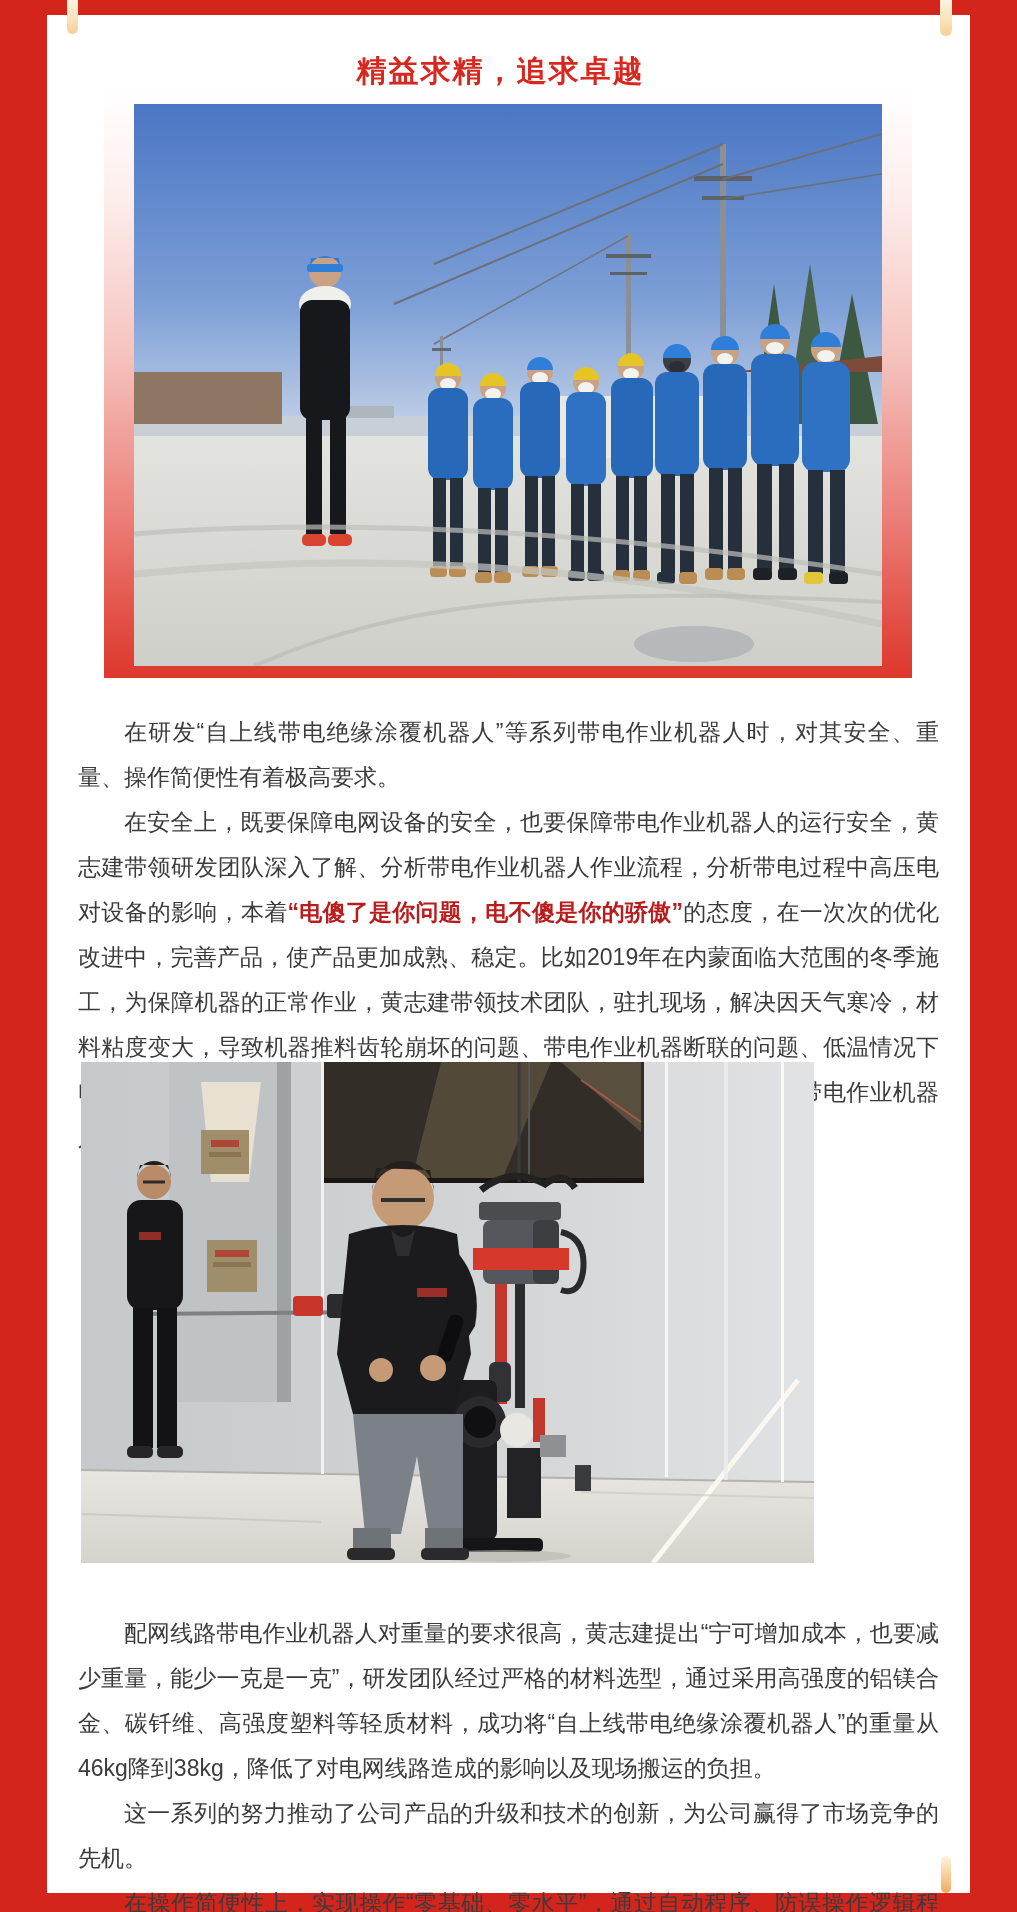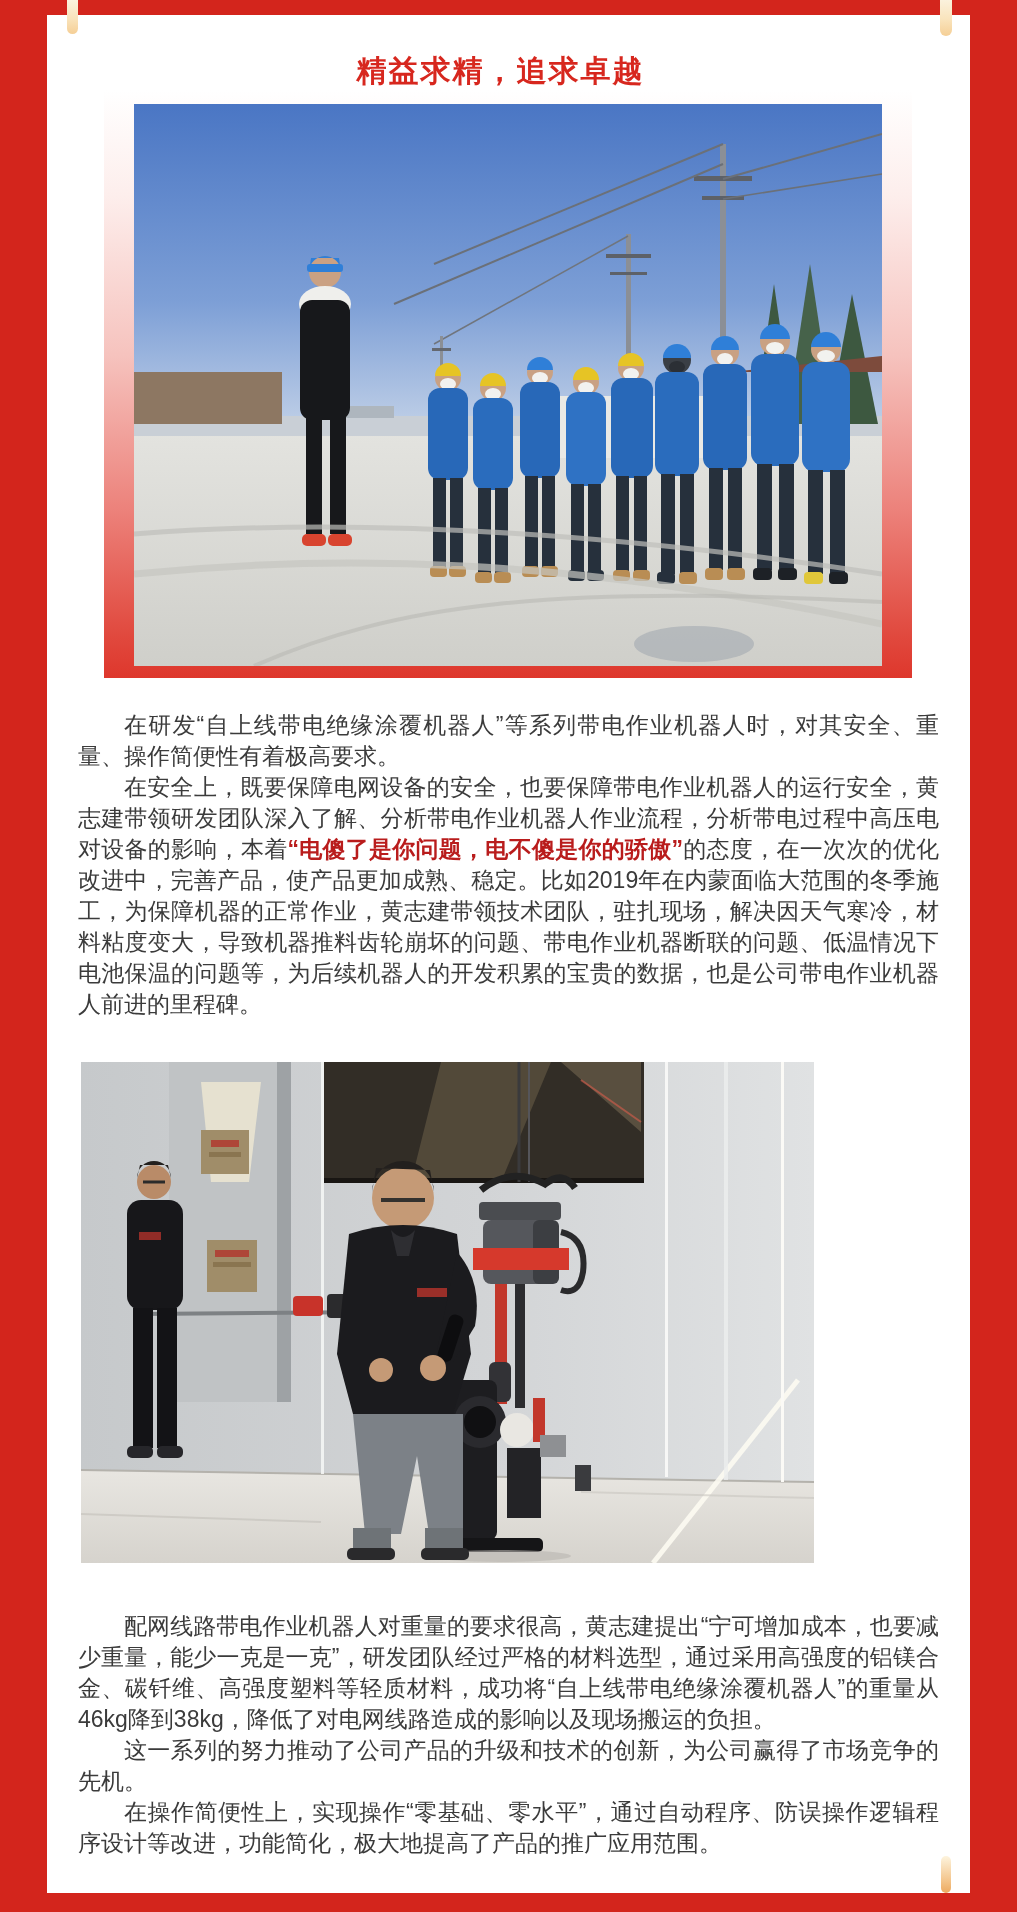--- a/index.html
+++ b/index.html
@@ -16,21 +16,21 @@
   .title{position:absolute;top:36px;left:0;right:16px;margin:0;text-align:center;
     font-size:30px;font-weight:bold;letter-spacing:2px;color:#d7271e;}
   .photo1-frame{position:absolute;left:57px;top:75px;width:808px;height:588px;
     background:linear-gradient(180deg,#ffffff 0%,#fdeeec 18%,#f6c3be 45%,#ec8079 72%,#e14b40 92%,#de372c 100%);}
   .photo1{position:absolute;left:30px;top:14px;width:748px;height:562px;display:block;}
   .photo2{position:absolute;left:34px;top:1047px;width:733px;height:501px;display:block;}
   .text-block{position:absolute;left:31px;width:861px;}
   .text-block.t1{top:695px;}
   .text-block.t2{top:1596px;}
   .text-block p{margin:0;text-indent:2em;text-align:justify;
-    font-size:23px;line-height:31px;color:#3b3b3b;}
+    font-size:23px;line-height:45px;color:#3b3b3b;}
   .hl{color:#b91c1c;font-weight:bold;}
 </style>
 </head>
 <body>
 
 <div class="page">
 
   <div class="hanger tl"></div>
   <div class="hanger tr"></div>
   <div class="hanger br"></div>

